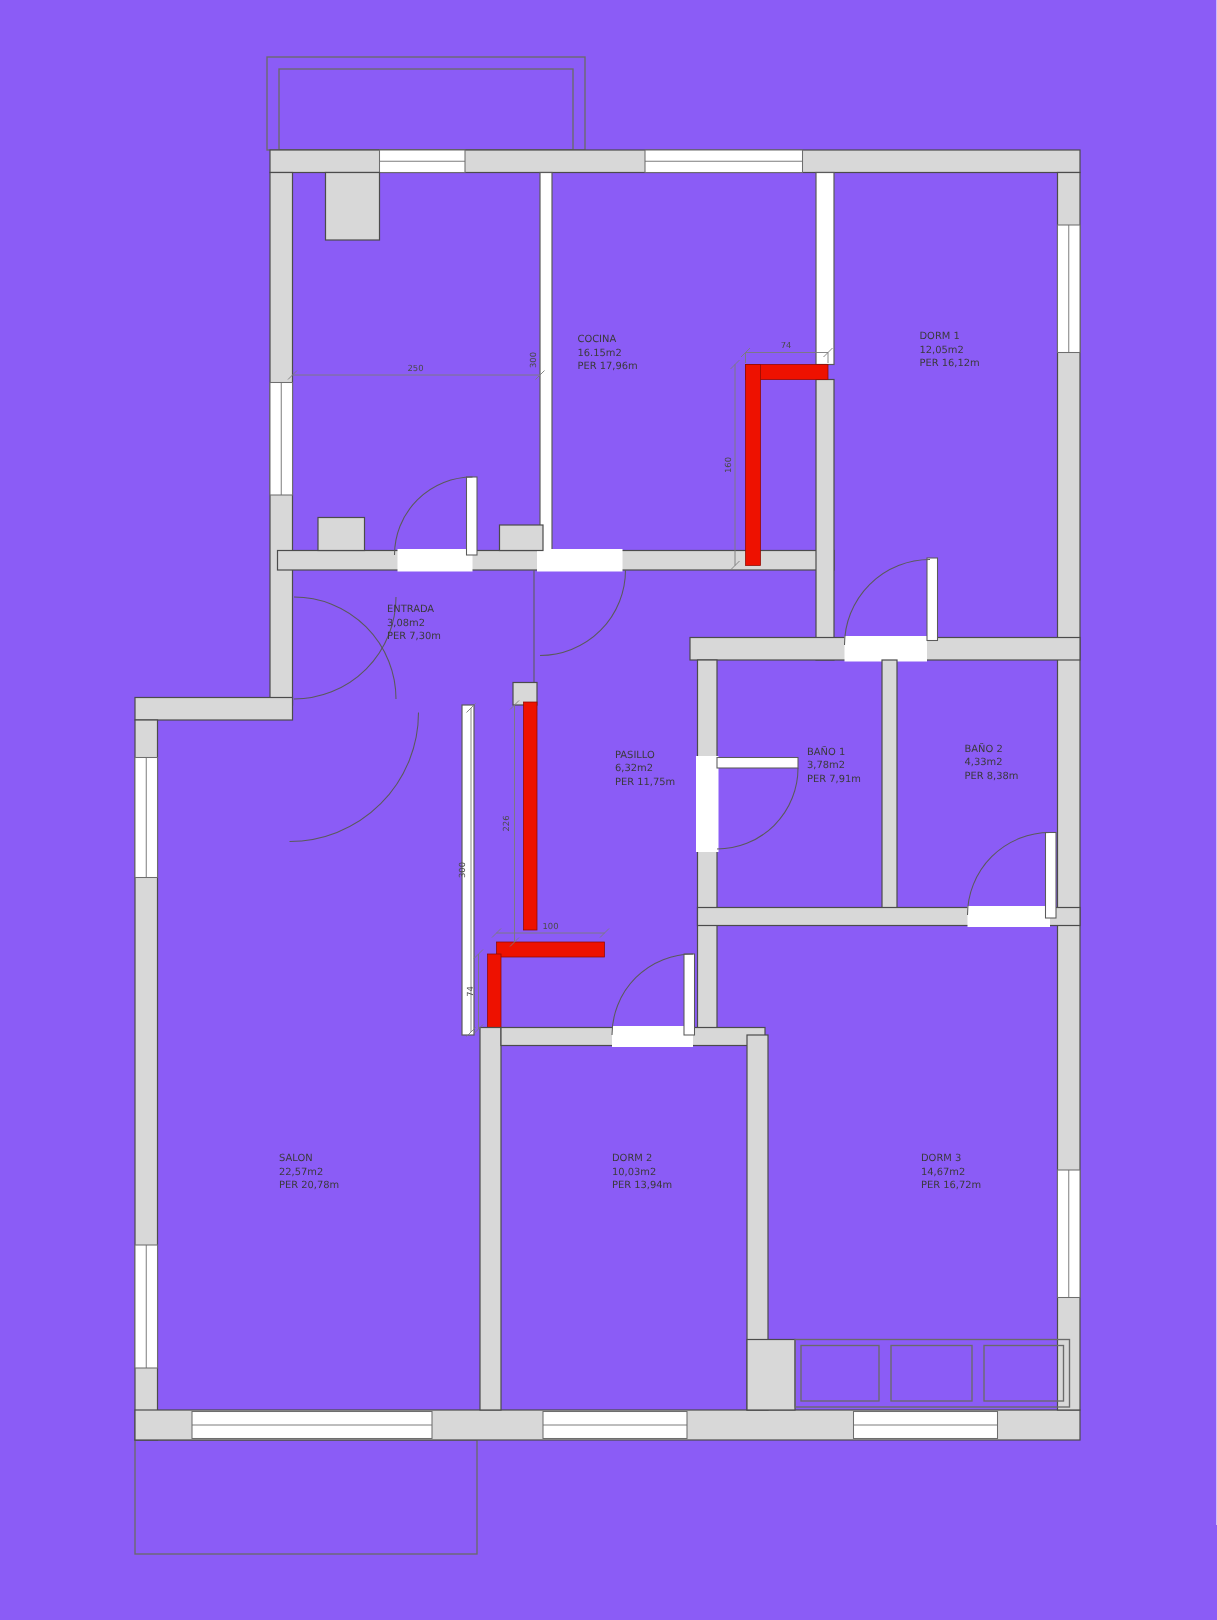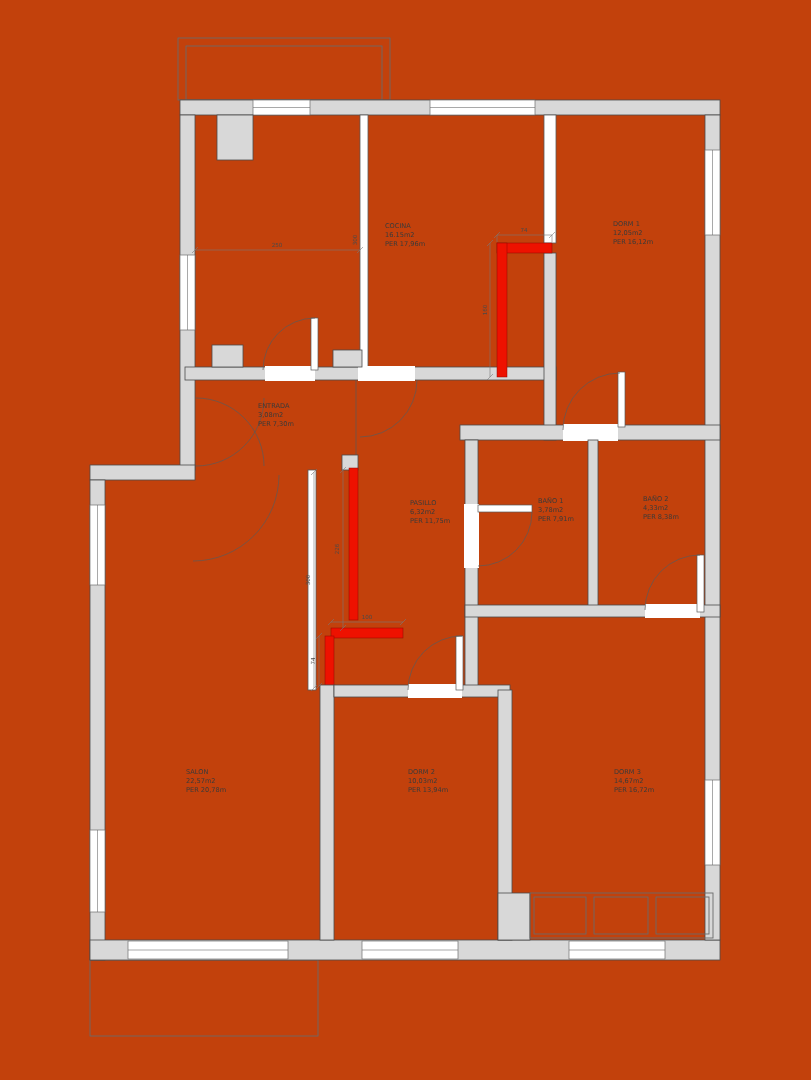--- a/index.html
+++ b/index.html
@@ -1,16 +1,16 @@
 <!DOCTYPE html>
 <html><head>
 <meta charset="utf-8">
 <style>
   html,body{margin:0;padding:0;background:#ffffff;}
-  .page{width:811px;height:1080px;position:relative;background:#c2410c;overflow:hidden;}
+  .page{width:811px;height:1080px;position:relative;background:#8b5cf6;overflow:hidden;}
   svg{display:block;}
   .wall{fill:#d8d8d8;stroke:#4b4b4b;stroke-width:0.8;}
   .wall-thin{fill:#ffffff;stroke:#5a5a5a;stroke-width:0.8;}
   .gap{fill:#ffffff;stroke:none;}
   .window{fill:#ffffff;stroke:#6e6e6e;stroke-width:0.7;}
   .winline{stroke:#6e6e6e;stroke-width:0.6;fill:none;}
   .red{fill:#ee1100;stroke:#8f0a00;stroke-width:0.5;}
   .arc{fill:none;stroke:#5a5a5a;stroke-width:0.7;}
   .leaf{fill:#ffffff;stroke:#5a5a5a;stroke-width:0.7;}
   .dim{stroke:#7a7a7a;stroke-width:0.6;fill:none;}

